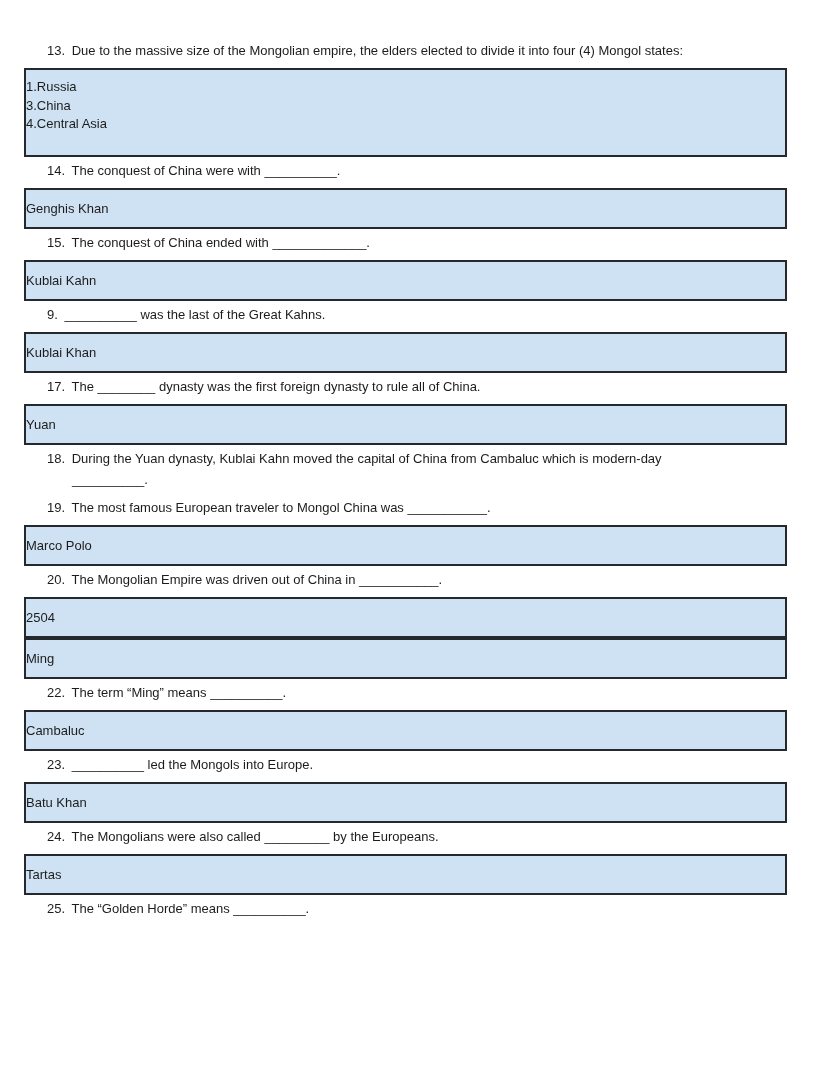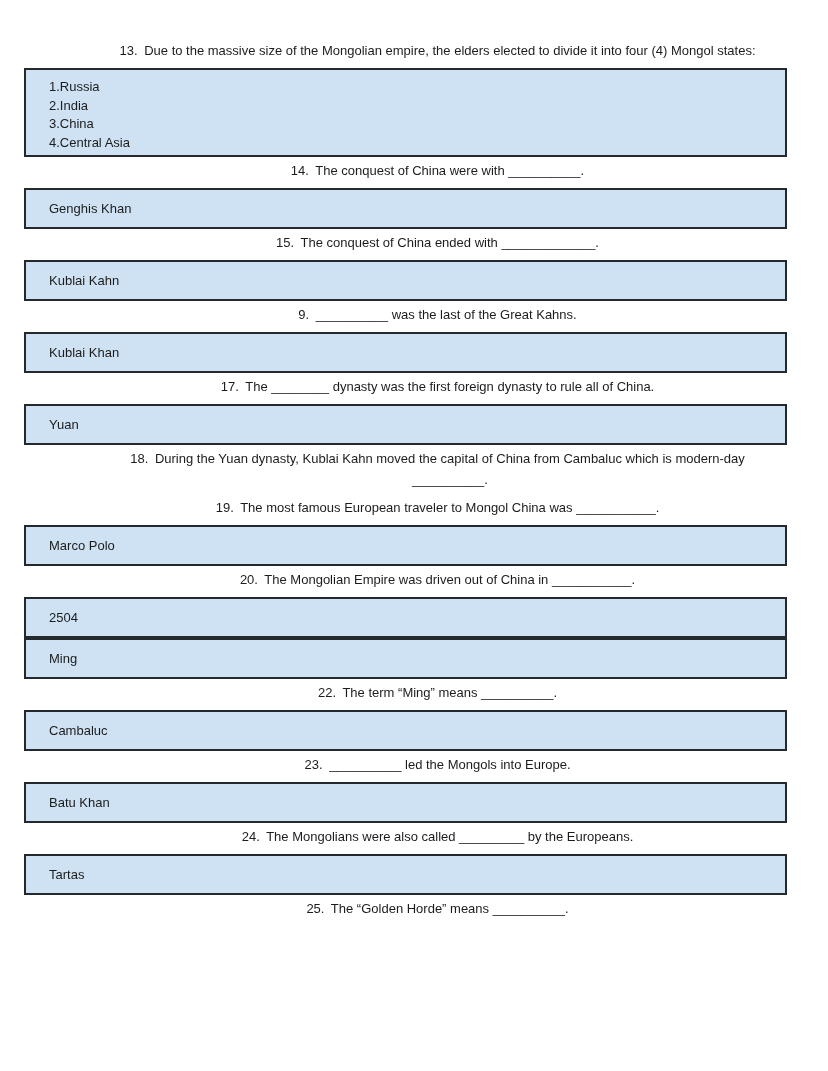--- a/index.html
+++ b/index.html
@@ -12,51 +12,49 @@
     color: var(--text, #1c1c1c);
     overflow: hidden;
   }
   .page { padding-top: 37px; }
   .q {
     margin: 3px 0 7px 0;
     padding-left: 72px;
     text-indent: -25px;
     line-height: 21px;
     white-space: normal;
-    text-align: center;
   }
   .q .num { margin-right: 3px; }
   .answer-box {
     box-sizing: border-box;
     margin-left: 24px;
     width: 763px;
     height: 41px;
     background: var(--box-fill, #cfe2f3);
     border: 2px solid var(--box-border, #24292e);
     display: flex;
     align-items: center;
-    padding-left: 23px;
+    padding-left: 0;
   }
   .answer-box.multi {
     height: 89px;
     display: block;
     padding-top: 8px;
     line-height: 18.6px;
   }
   .answer-line { display: block; }
 </style>
 </head>
 <body>
 
 <div class="page">
 
   <div class="q"><span class="num">13.</span> <span>Due to the massive size of the Mongolian empire, the elders elected to divide it into four (4) Mongol states:</span></div>
   <div class="answer-box multi">
     <span class="answer-line">1.Russia</span>
-    <span class="answer-line">2.India</span>
     <span class="answer-line">3.China</span>
     <span class="answer-line">4.Central Asia</span>
   </div>
 
   <div class="q"><span class="num">14.</span> <span>The conquest of China were with __________.</span></div>
   <div class="answer-box">
       <span>Genghis Khan</span>
     </div>
 
   <div class="q"><span class="num">15.</span> <span>The conquest of China ended with _____________.</span></div>

